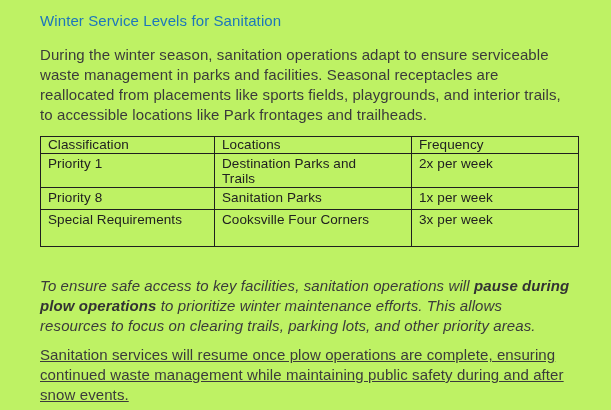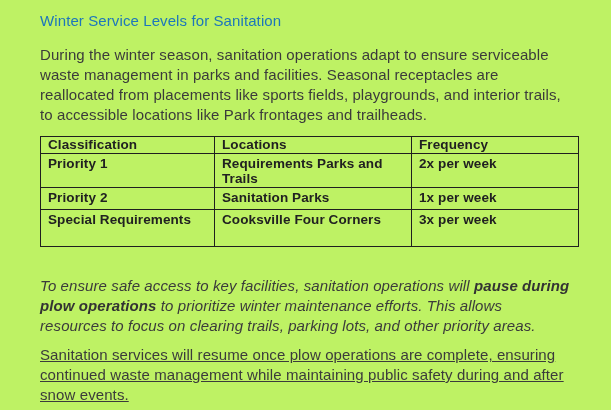--- a/index.html
+++ b/index.html
@@ -41,21 +41,21 @@
     line-height: 15px;
     color: #212121;
   }
   table.service-table th,
   table.service-table td {
     border: 1px solid #1f1f1f;
     text-align: left;
     vertical-align: top;
     padding: 2px 6px 1px 7px;
     white-space: pre-line;
-    font-weight: 700;
+    font-weight: 400;
     overflow: hidden;
   }
   table.service-table th { padding-top: 0; padding-bottom: 1px; }
   tr.row-tall td { height: 37px; }
   tr.row-single td { height: 22px; }
   p.pause-paragraph { margin-bottom: 9px; font-style: italic; }
   p.resume-paragraph { margin-bottom: 0; text-decoration: underline; }
 </style>
 </head>
 <body>
@@ -78,26 +78,26 @@
     <thead>
       <tr>
         <th>Classification</th>
         <th>Locations</th>
         <th>Frequency</th>
       </tr>
     </thead>
     <tbody>
       <tr>
         <td>Priority 1</td>
-        <td>Requirements Parks and
+        <td>Destination Parks and
 Trails</td>
         <td>2x per week</td>
       </tr>
       <tr class="row-single">
-        <td>Priority 2</td>
+        <td>Priority 8</td>
         <td>Sanitation Parks</td>
         <td>1x per week</td>
       </tr>
       <tr class="row-tall">
         <td>Special Requirements</td>
         <td>Cooksville Four Corners</td>
         <td>3x per week</td>
       </tr>
     </tbody>
   </table>

